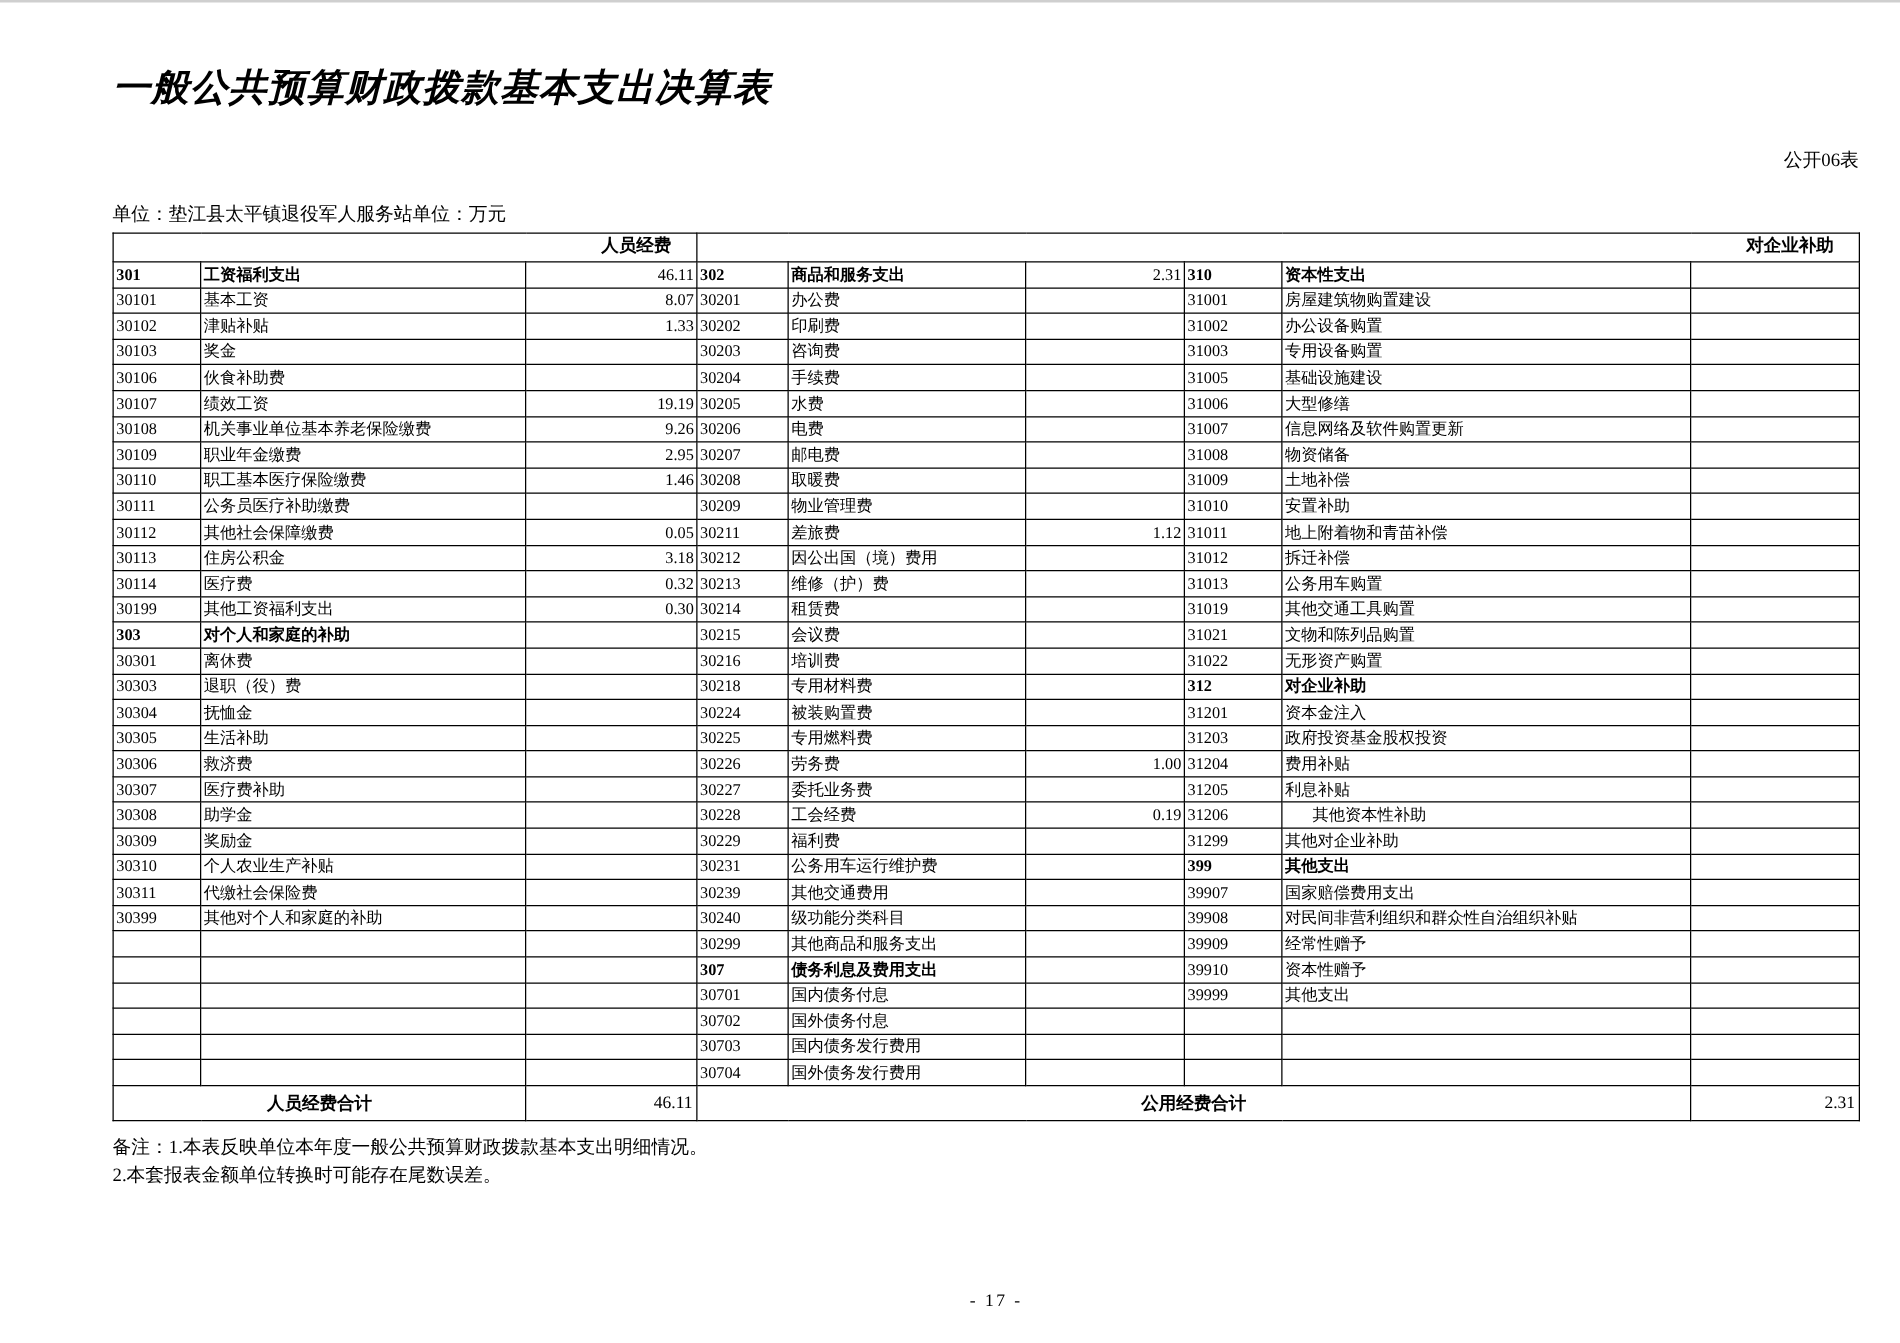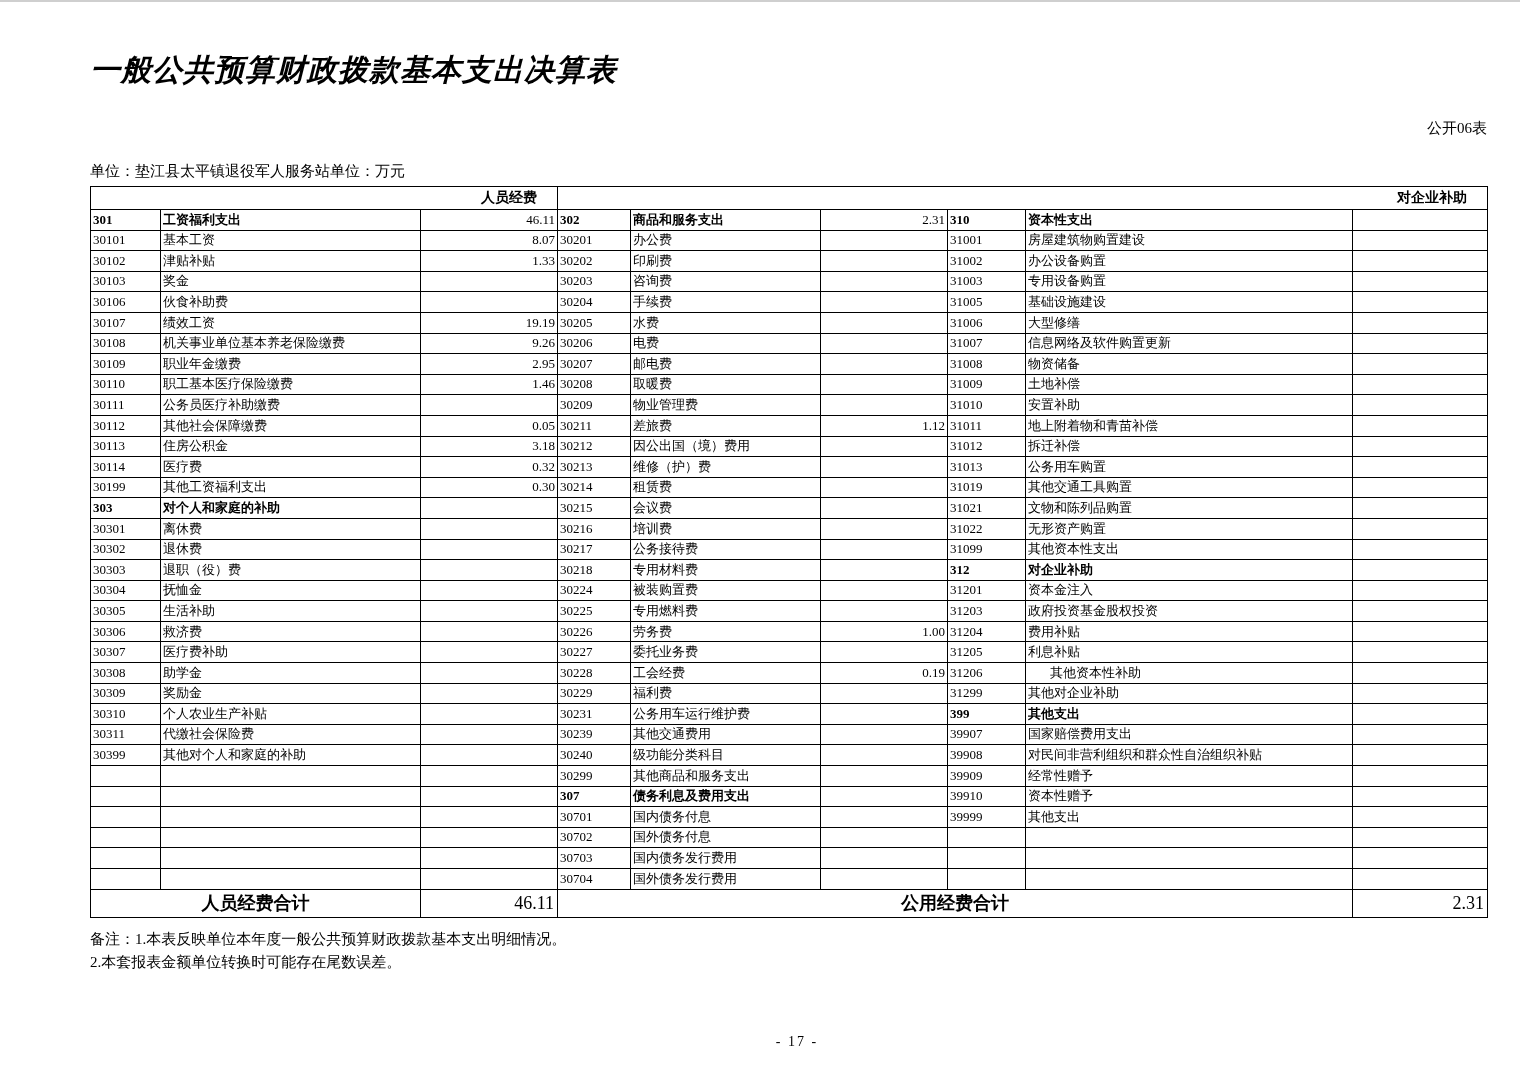--- a/index.html
+++ b/index.html
@@ -30,21 +30,21 @@
   .colhdr-row th { height: 58px; }
   .budget tbody td {
     height: 19.6px; font-size: 13px; padding: 0 2px;
     line-height: 1.1; white-space: nowrap;
   }
   .c-code { text-align: left; }
   .c-name { text-align: left; }
   .c-amt  { text-align: right; }
   .b { font-weight: bold; margin-left: 36px; }
   .ind { padding-left: 24px !important; }
-  .budget tfoot td { height: 27px; font-size: 18px; padding: 0 3px; }
+  .budget tfoot td { height: 27px; font-size: 14px; padding: 0 3px; }
   .ctr { text-align: center; font-weight: bold; }
   .notes { font-size: 15px; margin-top: 10px; line-height: 1.55; }
   .pagenum {
     position: absolute; left: 107px; right: 33px; bottom: 24px;
     text-align: center; font-size: 14px; letter-spacing: 2px;
   }
 </style>
 </head>
 <body>
 
@@ -250,31 +250,20 @@
           <td class="c-name">离休费</td>
           <td class="c-amt"></td>
           <td class="c-code">30216</td>
           <td class="c-name">培训费</td>
           <td class="c-amt"></td>
           <td class="c-code">31022</td>
           <td class="c-name">无形资产购置</td>
           <td class="c-amt"></td>
         </tr>
         <tr>
-          <td class="c-code">30302</td>
-          <td class="c-name">退休费</td>
-          <td class="c-amt"></td>
-          <td class="c-code">30217</td>
-          <td class="c-name">公务接待费</td>
-          <td class="c-amt"></td>
-          <td class="c-code">31099</td>
-          <td class="c-name">其他资本性支出</td>
-          <td class="c-amt"></td>
-        </tr>
-        <tr>
           <td class="c-code">30303</td>
           <td class="c-name">退职（役）费</td>
           <td class="c-amt"></td>
           <td class="c-code">30218</td>
           <td class="c-name">专用材料费</td>
           <td class="c-amt"></td>
           <td class="c-code b">312</td>
           <td class="c-name b">对企业补助</td>
           <td class="c-amt"></td>
         </tr>

